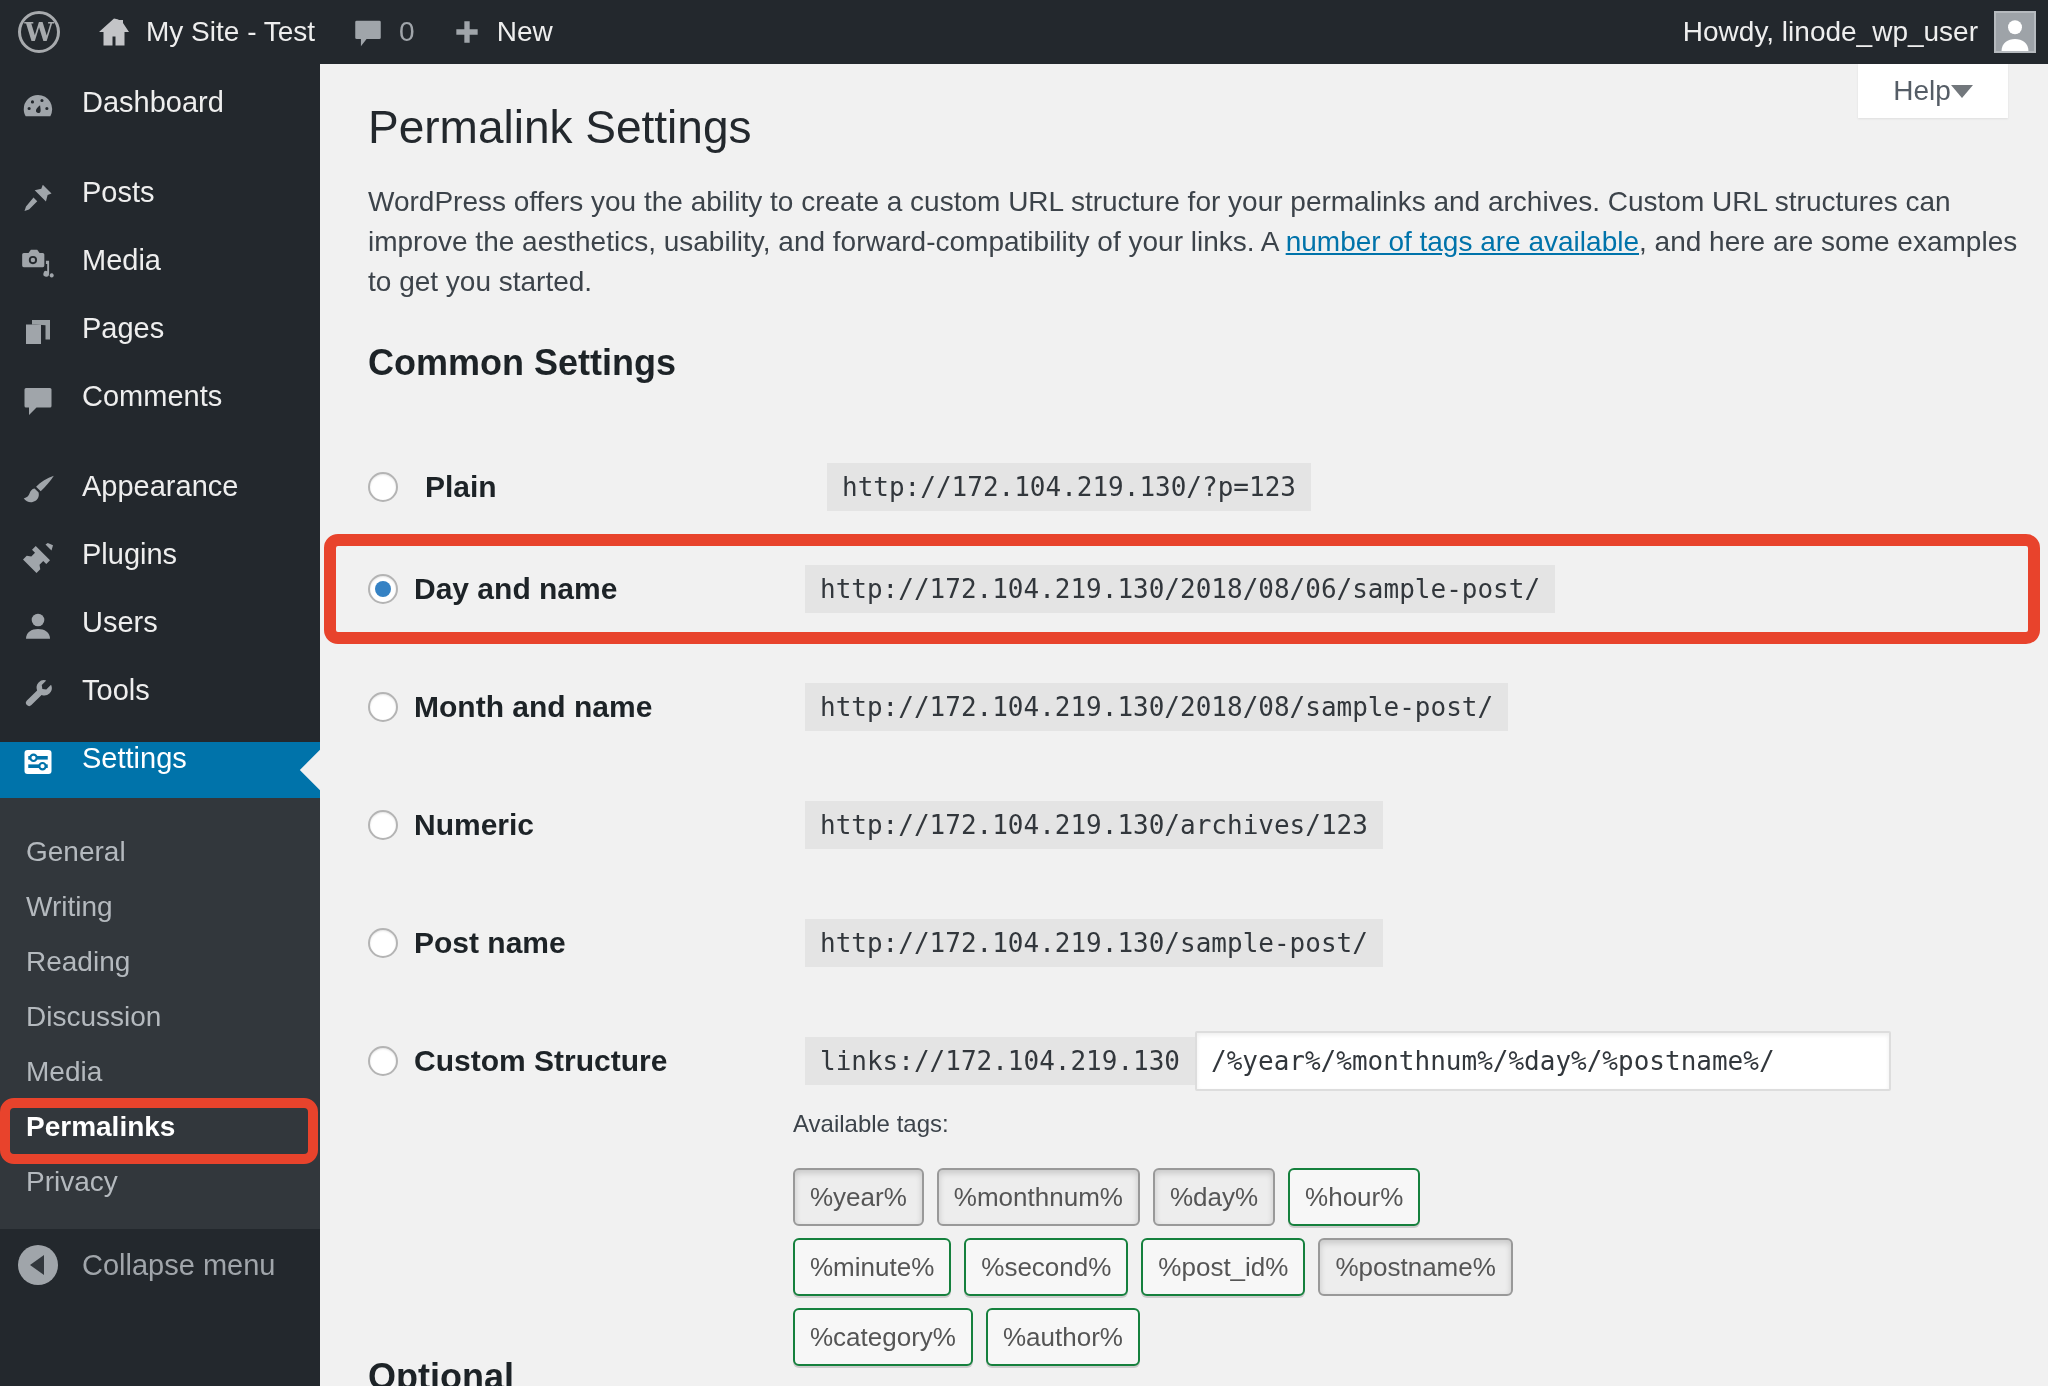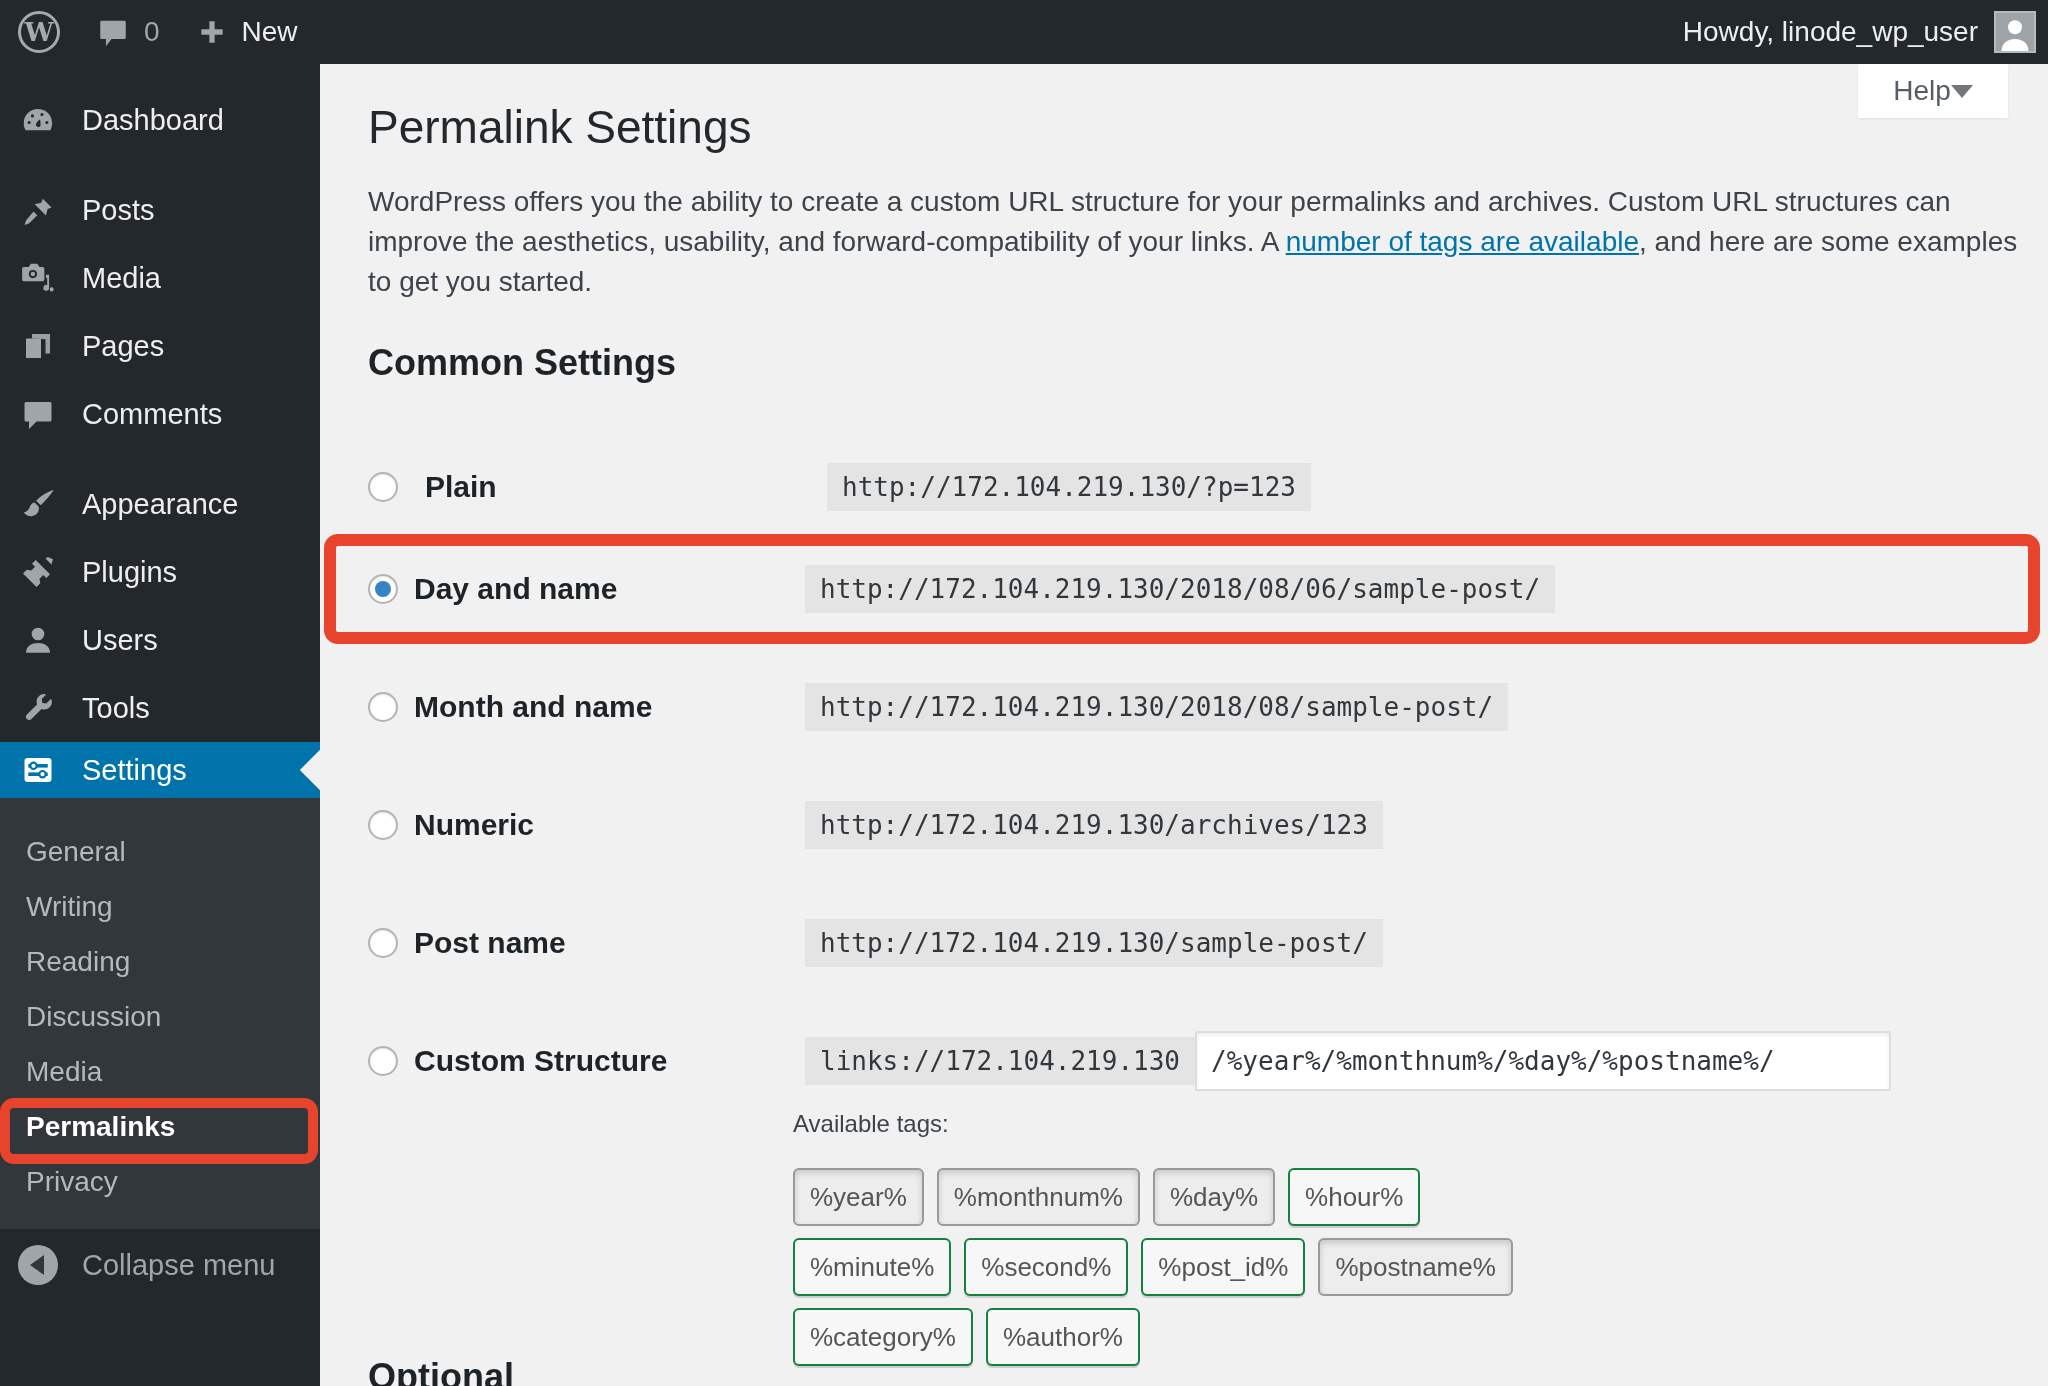--- a/index.html
+++ b/index.html
@@ -33,21 +33,21 @@
     display:flex; align-items:flex-end; justify-content:center; overflow:hidden;
   }
 
   
   .sidebar {
     position:absolute; top:64px; left:0; bottom:0; width:320px;
     background:#23282d; z-index:20;
   }
   .menu { list-style:none; padding-top:22px; }
   .menu-item {
-    height:68px; display:flex; align-items:center; gap:24px;
+    height:68px; display:flex; align-items:flex-start; gap:24px;
     padding-left:18px; color:#eeeeee; font-size:29px; cursor:pointer;
   }
   .menu-sep { height:22px; }
   .menu-item .mi-icon { width:40px; height:40px; flex:0 0 40px; display:flex; align-items:center; justify-content:center; }
   .menu-item.active {
     background:#0073aa; color:#ffffff; height:56px; position:relative;
   }
   .menu-item.active::after {
     content:''; position:absolute; right:-16px; top:50%;
     width:30px; height:30px; background:#f1f1f1;
@@ -159,20 +159,28 @@
 </head>
 <body>
 
 <div class="adminbar">
   <div class="ab-left">
     <div class="ab-item">
       <span class="wp-logo-circle">W</span>
     </div>
     <div class="ab-item">
       <span>
+        <svg width="36" height="36" viewBox="0 0 24 24">
+            <path fill="#c3c4c7" d="M12 3 2 12h3v9h6v-6h2v6h6v-9h3L18 6V4h-3v-.3L12 3z"></path>
+          </svg>
+      </span>
+      <span>My Site - Test</span>
+    </div>
+    <div class="ab-item">
+      <span>
         <svg width="34" height="34" viewBox="0 0 24 24">
             <path fill="#a0a5aa" d="M4 4h16a1 1 0 0 1 1 1v11a1 1 0 0 1-1 1h-9l-4 5v-5H4a1 1 0 0 1-1-1V5a1 1 0 0 1 1-1z"></path>
           </svg>
       </span>
       <span class="ab-count">0</span>
     </div>
     <div class="ab-item">
       <span>
         <svg width="32" height="32" viewBox="0 0 24 24">
             <path fill="#a0a5aa" d="M10 4h4v6h6v4h-6v6h-4v-6H4v-4h6z"></path>

